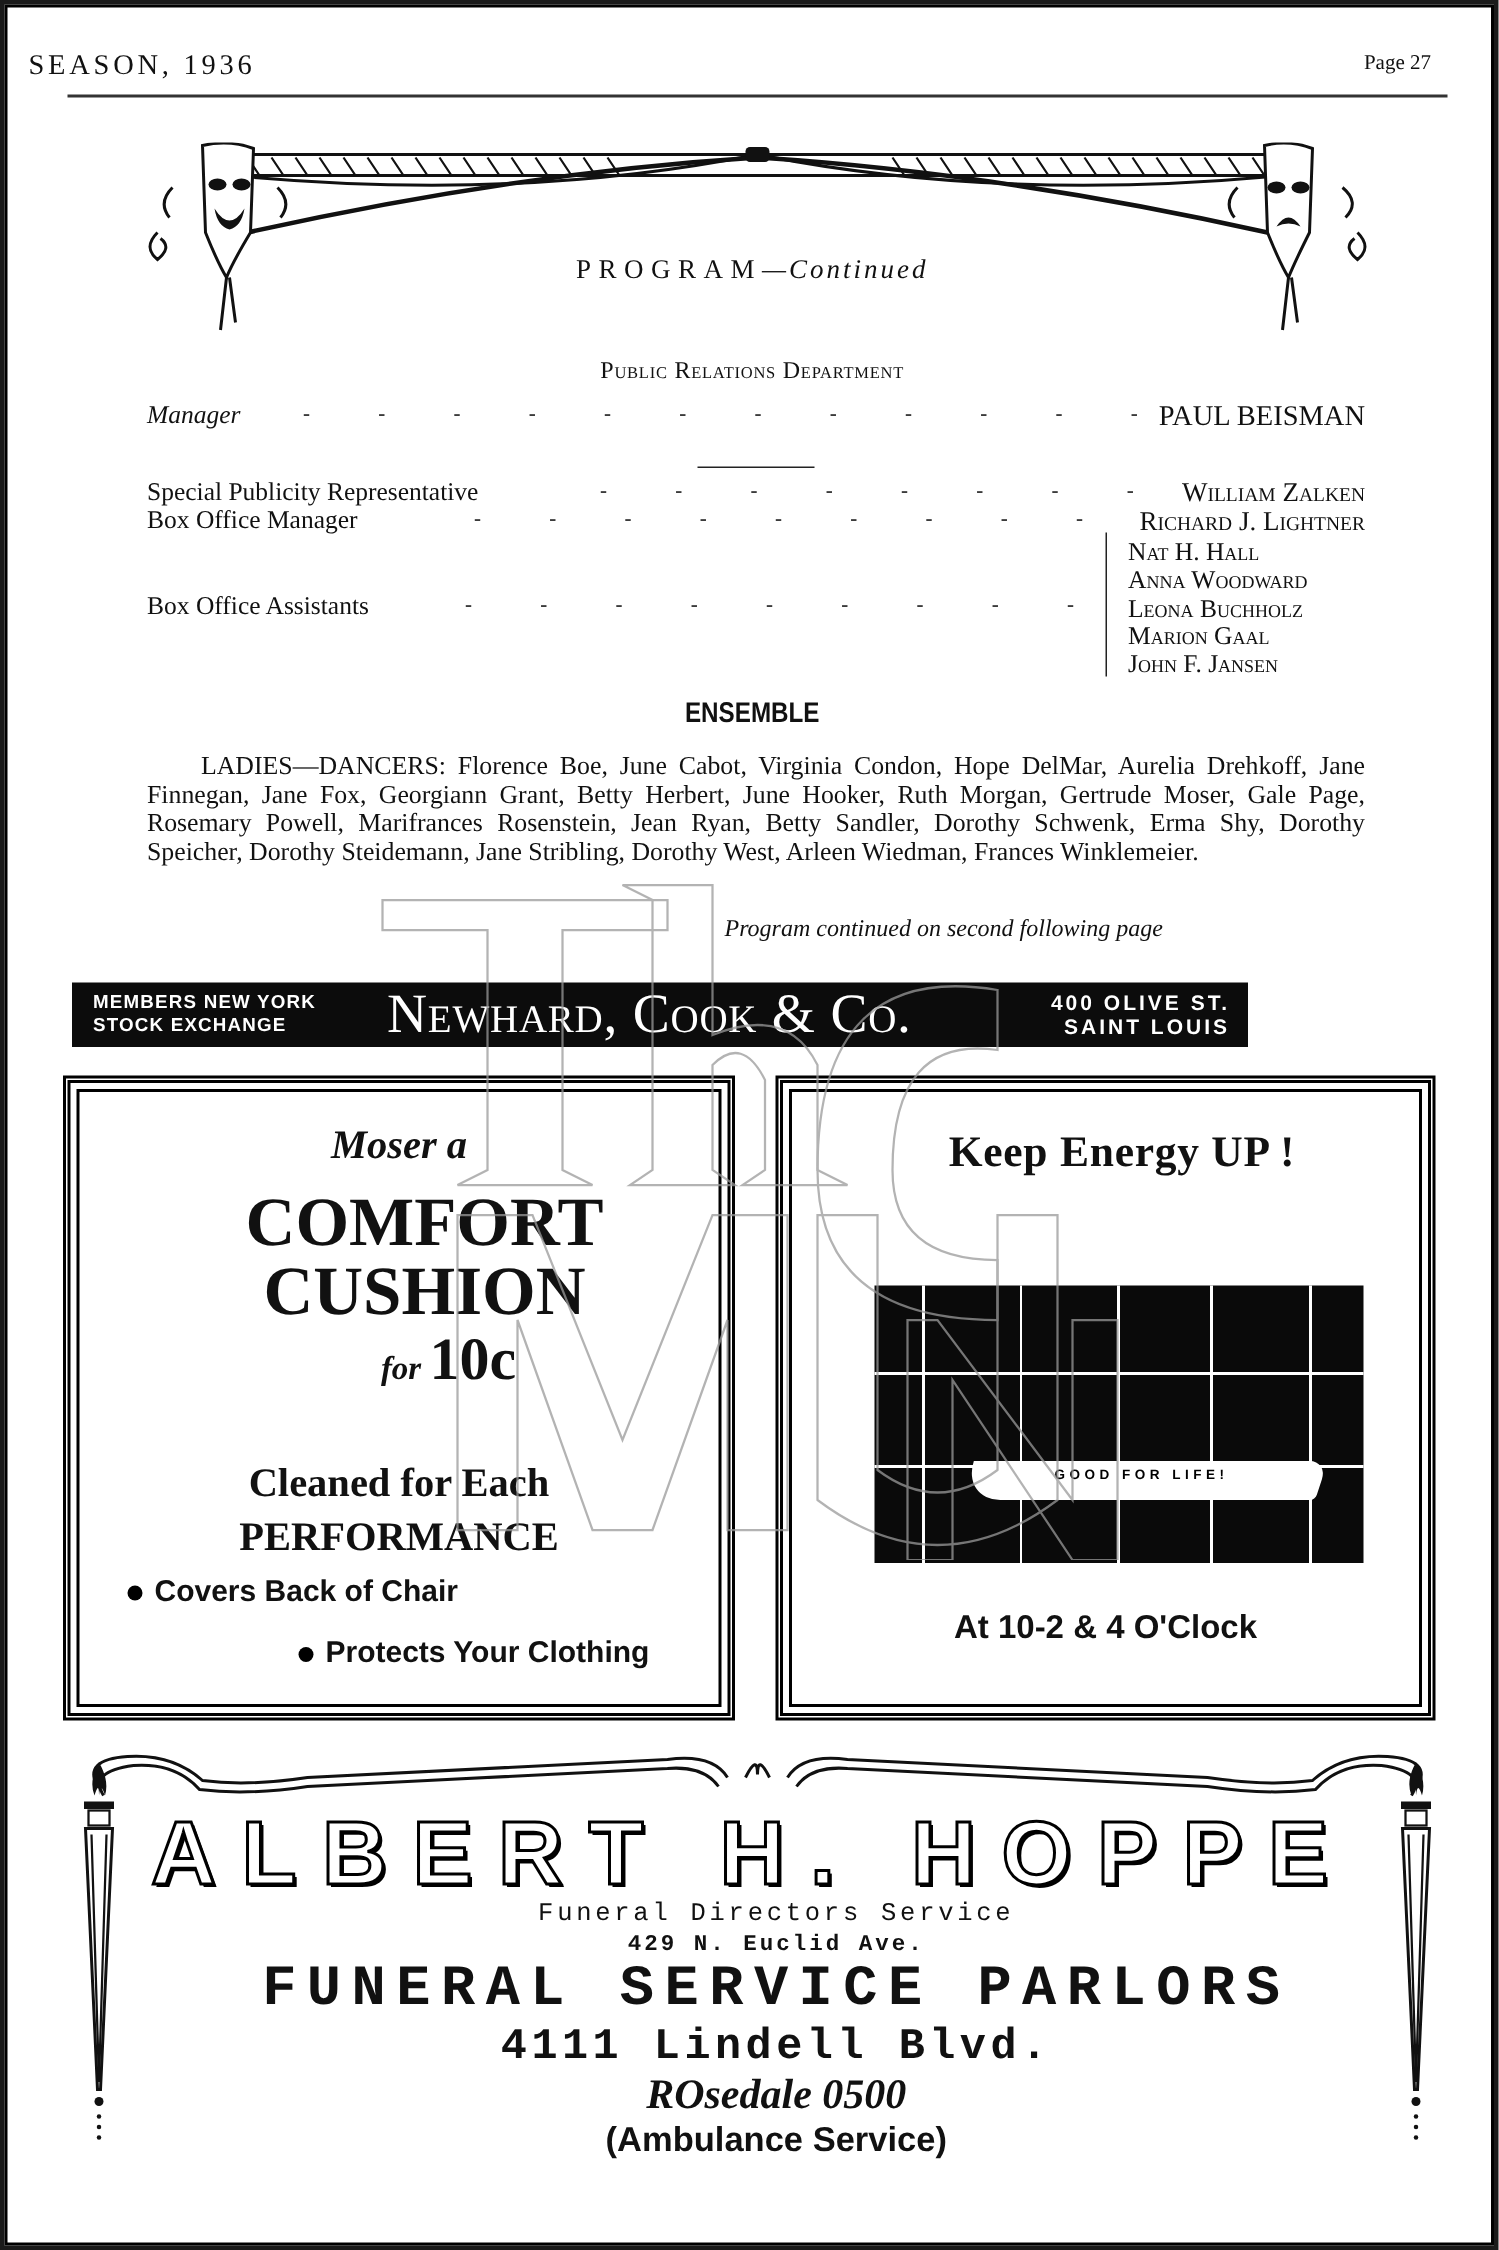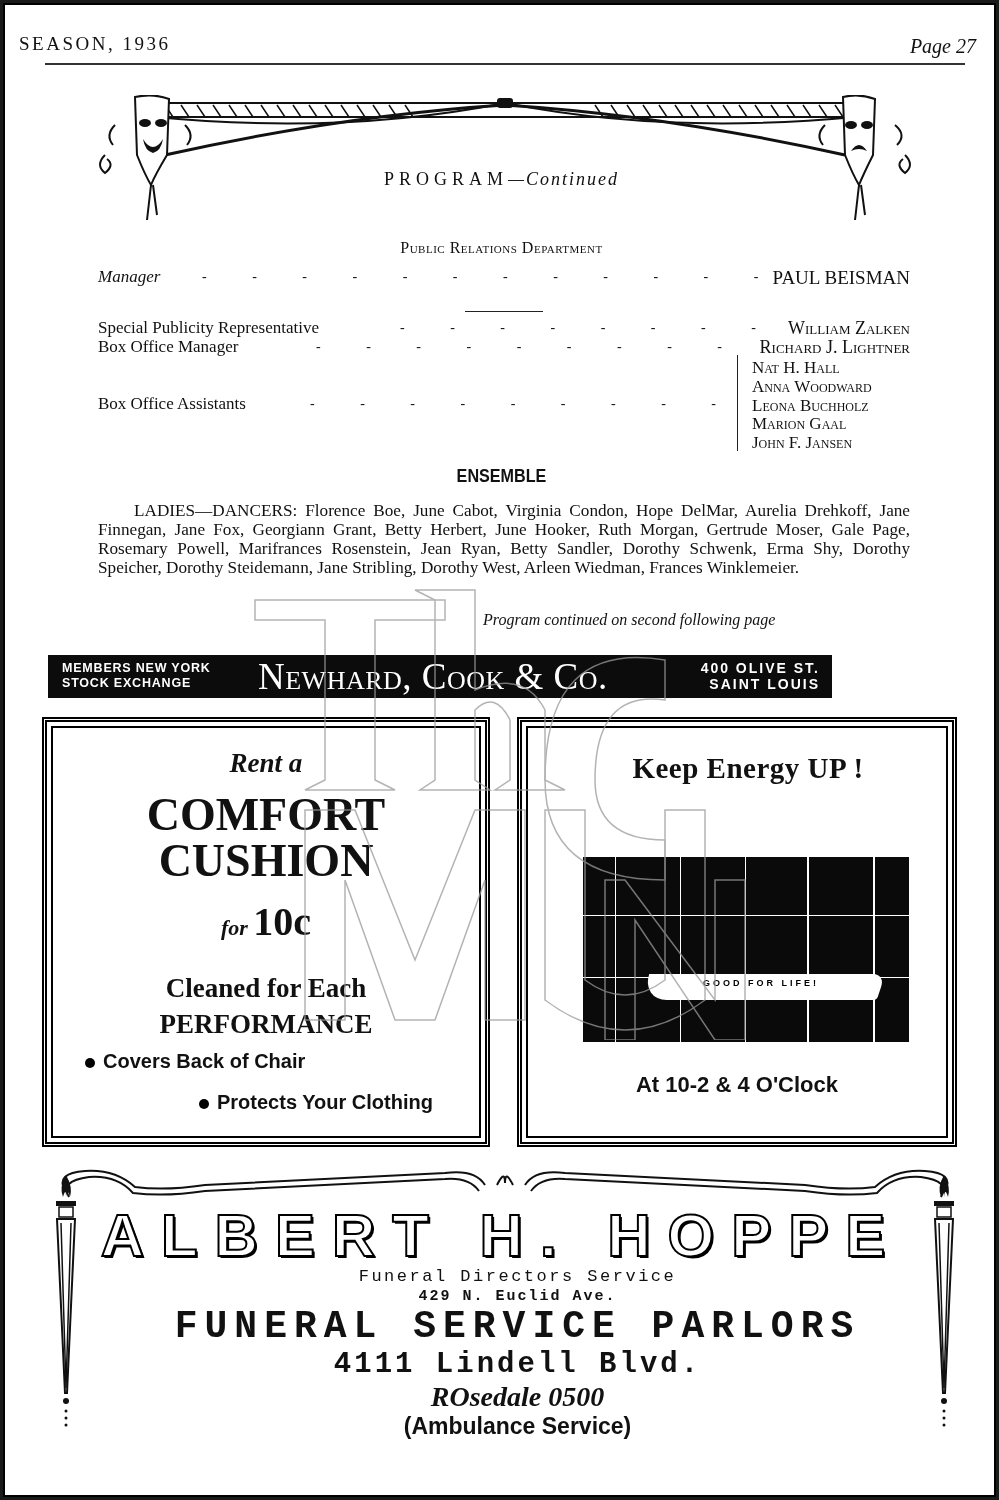--- a/index.html
+++ b/index.html
@@ -9,21 +9,21 @@
     font-family: "Liberation Serif", serif; color: #111;
   }
   .page {
     position: absolute; left: 3px; top: 3px; width: 993px; height: 1494px;
     background: #fff; border: 2px solid #000; box-sizing: border-box;
   }
   .abs { position: absolute; }
 
   
   .hdr-left { left: 14px; top: 28px; font-size: 19px; letter-spacing: 2.5px; }
-  .hdr-right { right: 18px; top: 30px; font-size: 20px; font-style: italic; }
+  .hdr-right { right: 40px; top: 30px; font-size: 14px; }
   .hdr-rule { left: 40px; top: 58px; width: 920px; height: 0; border-top: 2px solid #333; }
 
   
   .ornament { left: 90px; top: 90px; width: 820px; height: 130px; }
   .prog-title { left: 0; width: 993px; top: 164px; text-align: center; font-size: 18px; letter-spacing: 5px; }
   .prog-title .cont { font-style: italic; letter-spacing: 2px; }
 
   
   .dept { left: 0; width: 993px; top: 234px; text-align: center; font-size: 16px; font-variant: small-caps; letter-spacing: 0.5px; }
   .row { left: 93px; width: 812px; font-size: 17px; }
@@ -45,22 +45,22 @@
   .banner .b-left { position: absolute; left: 14px; top: 6px; font-family: "Liberation Sans", sans-serif; font-weight: bold; font-size: 12.5px; line-height: 15px; letter-spacing: 0.8px; }
   .banner .b-center { position: absolute; left: 210px; top: 0px; font-size: 37px; letter-spacing: 0.5px; font-variant: small-caps; }
   .banner .b-right { position: absolute; right: 12px; top: 5px; font-family: "Liberation Sans", sans-serif; font-weight: bold; font-size: 14px; line-height: 16px; letter-spacing: 2px; text-align: right; }
 
   
   .ad-box { box-sizing: border-box; border: 5px double #000; outline: 2px solid #000; outline-offset: -11px; }
   .ad-left { left: 37px; top: 712px; width: 448px; height: 430px; }
   .ad-right { left: 512px; top: 712px; width: 440px; height: 430px; }
   .ad-left .t { position: absolute; left: 0; width: 100%; text-align: center; font-weight: bold; }
   .rent { top: 26px; font-size: 27px; font-style: italic; }
-  .comfort { top: 70px; font-size: 46px; line-height: 46px; }
-  .for10 { top: 176px; font-size: 22px; }
+  .comfort { top: 70px; font-size: 46px; line-height: 46px; padding-left: 17px; }
+  .for10 { top: 160px; font-size: 22px; margin-left: 33px; }
   .for10 .big { font-size: 40px; font-style: normal; }
   .for10 .it { font-style: italic; }
   .cleaned { top: 248px; font-size: 27px; line-height: 36px; }
   .bullet { position: absolute; font-family: "Liberation Sans", sans-serif; font-weight: bold; font-size: 20px; }
   .bullet .dot { display: inline-block; width: 10px; height: 10px; background: #000; border-radius: 50%; margin-right: 8px; vertical-align: middle; }
   .b1 { left: 38px; top: 328px; }
   .b2 { left: 152px; top: 369px; }
 
   .keep { position: absolute; left: 0; width: 100%; top: 30px; text-align: center; font-weight: bold; font-size: 29px; letter-spacing: 0.5px; padding-left: 11px; }
   .pepper-grid {
@@ -183,21 +183,21 @@
       <div>STOCK EXCHANGE</div>
     </div>
     <div class="b-center">Newhard, Cook &amp; Co.</div>
     <div class="b-right">
       <div>400 OLIVE ST.</div>
       <div>SAINT LOUIS</div>
     </div>
   </div>
 
   <div class="abs ad-box ad-left">
-    <div class="t rent">Rent a</div>
+    <div class="t rent">Moser a</div>
     <div class="t comfort">
       <div>COMFORT</div>
       <div>CUSHION</div>
     </div>
     <div class="t for10">
       <span class="it">for</span>
       <span class="big">10c</span>
     </div>
     <div class="t cleaned">
       <div>Cleaned for Each</div>

